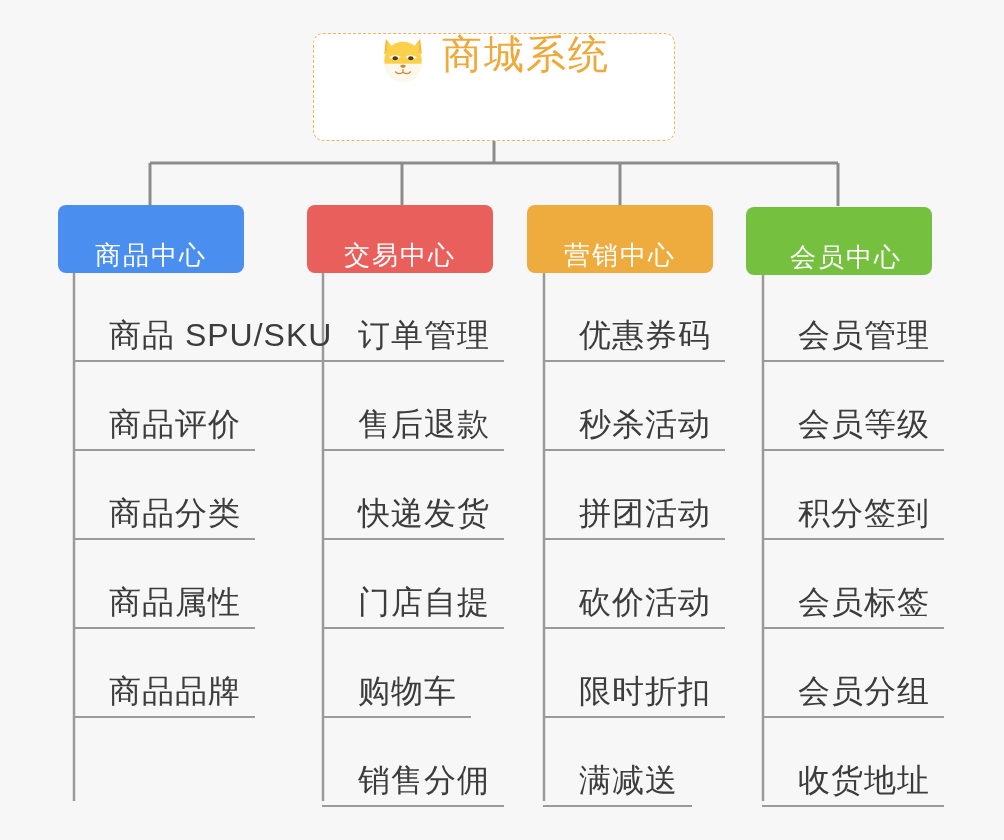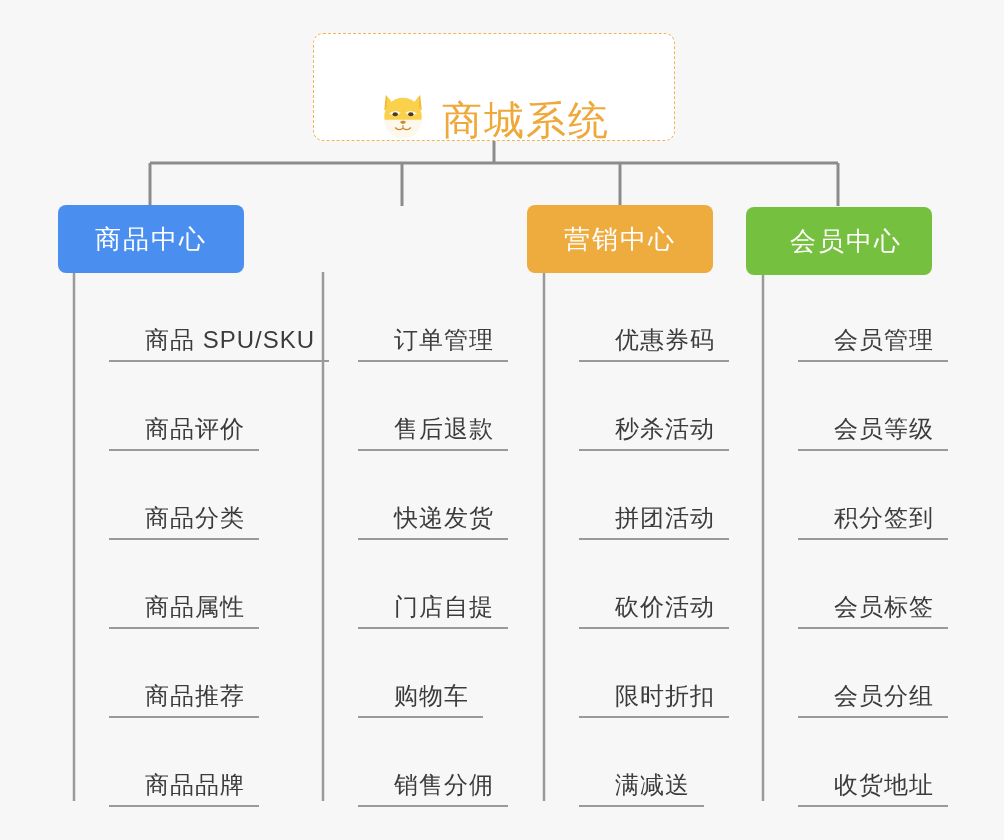--- a/index.html
+++ b/index.html
@@ -38,21 +38,21 @@
     position: absolute;
     left: 313px;
     top: 33px;
     width: 362px;
     height: 108px;
     box-sizing: border-box;
     background: #ffffff;
     border: 1.5px dashed #f0b552;
     border-radius: 10px;
     display: flex;
-    align-items: flex-end;
+    align-items: flex-start;
     justify-content: center;
     gap: 14px;
   }
   .root-icon {
     width: 50px;
     height: 50px;
     flex: 0 0 auto;
     display: block;
   }
   .root-title {
@@ -63,21 +63,21 @@
     white-space: nowrap;
   }
 
   
   .cat-box {
     position: absolute;
     height: 68px;
     box-sizing: border-box;
     border-radius: 8px;
     display: flex;
-    align-items: center;
+    align-items: flex-end;
     justify-content: center;
     color: #ffffff;
     font-size: 26px;
     letter-spacing: 2px;
     white-space: nowrap;
   }
   .cat-0 { left: 58px;  top: 205px; width: 186px; background: #4a8ef0; }
   .cat-1 { left: 307px; top: 205px; width: 186px; background: #e95f5c; }
   .cat-2 { left: 527px; top: 205px; width: 186px; background: #eeab3e; font-family: Liberation Serif, serif; }
   .cat-3 { left: 746px; top: 207px; width: 186px; background: #76c040; padding-left: 14px; }
@@ -93,28 +93,27 @@
   .col-3 { left: 762px; }
 
   .leaf-item {
     position: relative;
     height: 89px;
     display: flex;
     align-items: flex-end;
   }
   .leaf-text {
     display: inline-block;
-    font-size: 24px;
+    font-size: 32px;
     line-height: 1.15;
     color: #3c3c3c;
     white-space: nowrap;
     padding: 0 14px 6px 36px;
     border-bottom: 2px solid #9a9a9a;
     letter-spacing: 1px;
-    margin-left: 36px;
   }
 </style>
 </head>
 <body>
 
 <div id="mindmap">
 
   <svg id="connectors" viewBox="0 0 1004 840" width="1004" height="840" aria-hidden="true">
 
     <line x1="494" y1="141" x2="494" y2="164" stroke="#8c8c8c" stroke-width="3"></line>
@@ -148,20 +147,23 @@
       <path d="M32 45 v4" stroke="#c98b34" stroke-width="1.6" fill="none"></path>
       <path d="M32 49 q-6 4 -10 -1" stroke="#c98b34" stroke-width="1.6" fill="none"></path>
       <path d="M32 49 q6 4 10 -1" stroke="#c98b34" stroke-width="1.6" fill="none"></path>
     </svg>
     <span class="root-title">商城系统</span>
   </div>
 
   <div class="cat-box cat-0">
     <span>商品中心</span>
   </div>
+  <div class="cat-box cat-1">
+    <span>交易中心</span>
+  </div>
   <div class="cat-box cat-2">
     <span>营销中心</span>
   </div>
   <div class="cat-box cat-3">
     <span>会员中心</span>
   </div>
 
   <div class="leaf-col col-0">
     <div class="leaf-item">
         <span class="leaf-text">商品 SPU/SKU</span>
@@ -169,23 +171,20 @@
     <div class="leaf-item">
         <span class="leaf-text">商品评价</span>
       </div>
     <div class="leaf-item">
         <span class="leaf-text">商品分类</span>
       </div>
     <div class="leaf-item">
         <span class="leaf-text">商品属性</span>
       </div>
     <div class="leaf-item">
-        <span class="leaf-text">商品推荐</span>
-      </div>
-    <div class="leaf-item">
         <span class="leaf-text">商品品牌</span>
       </div>
   </div>
 
   <div class="leaf-col col-2">
     <div class="leaf-item">
         <span class="leaf-text">优惠券码</span>
       </div>
     <div class="leaf-item">
         <span class="leaf-text">秒杀活动</span>

